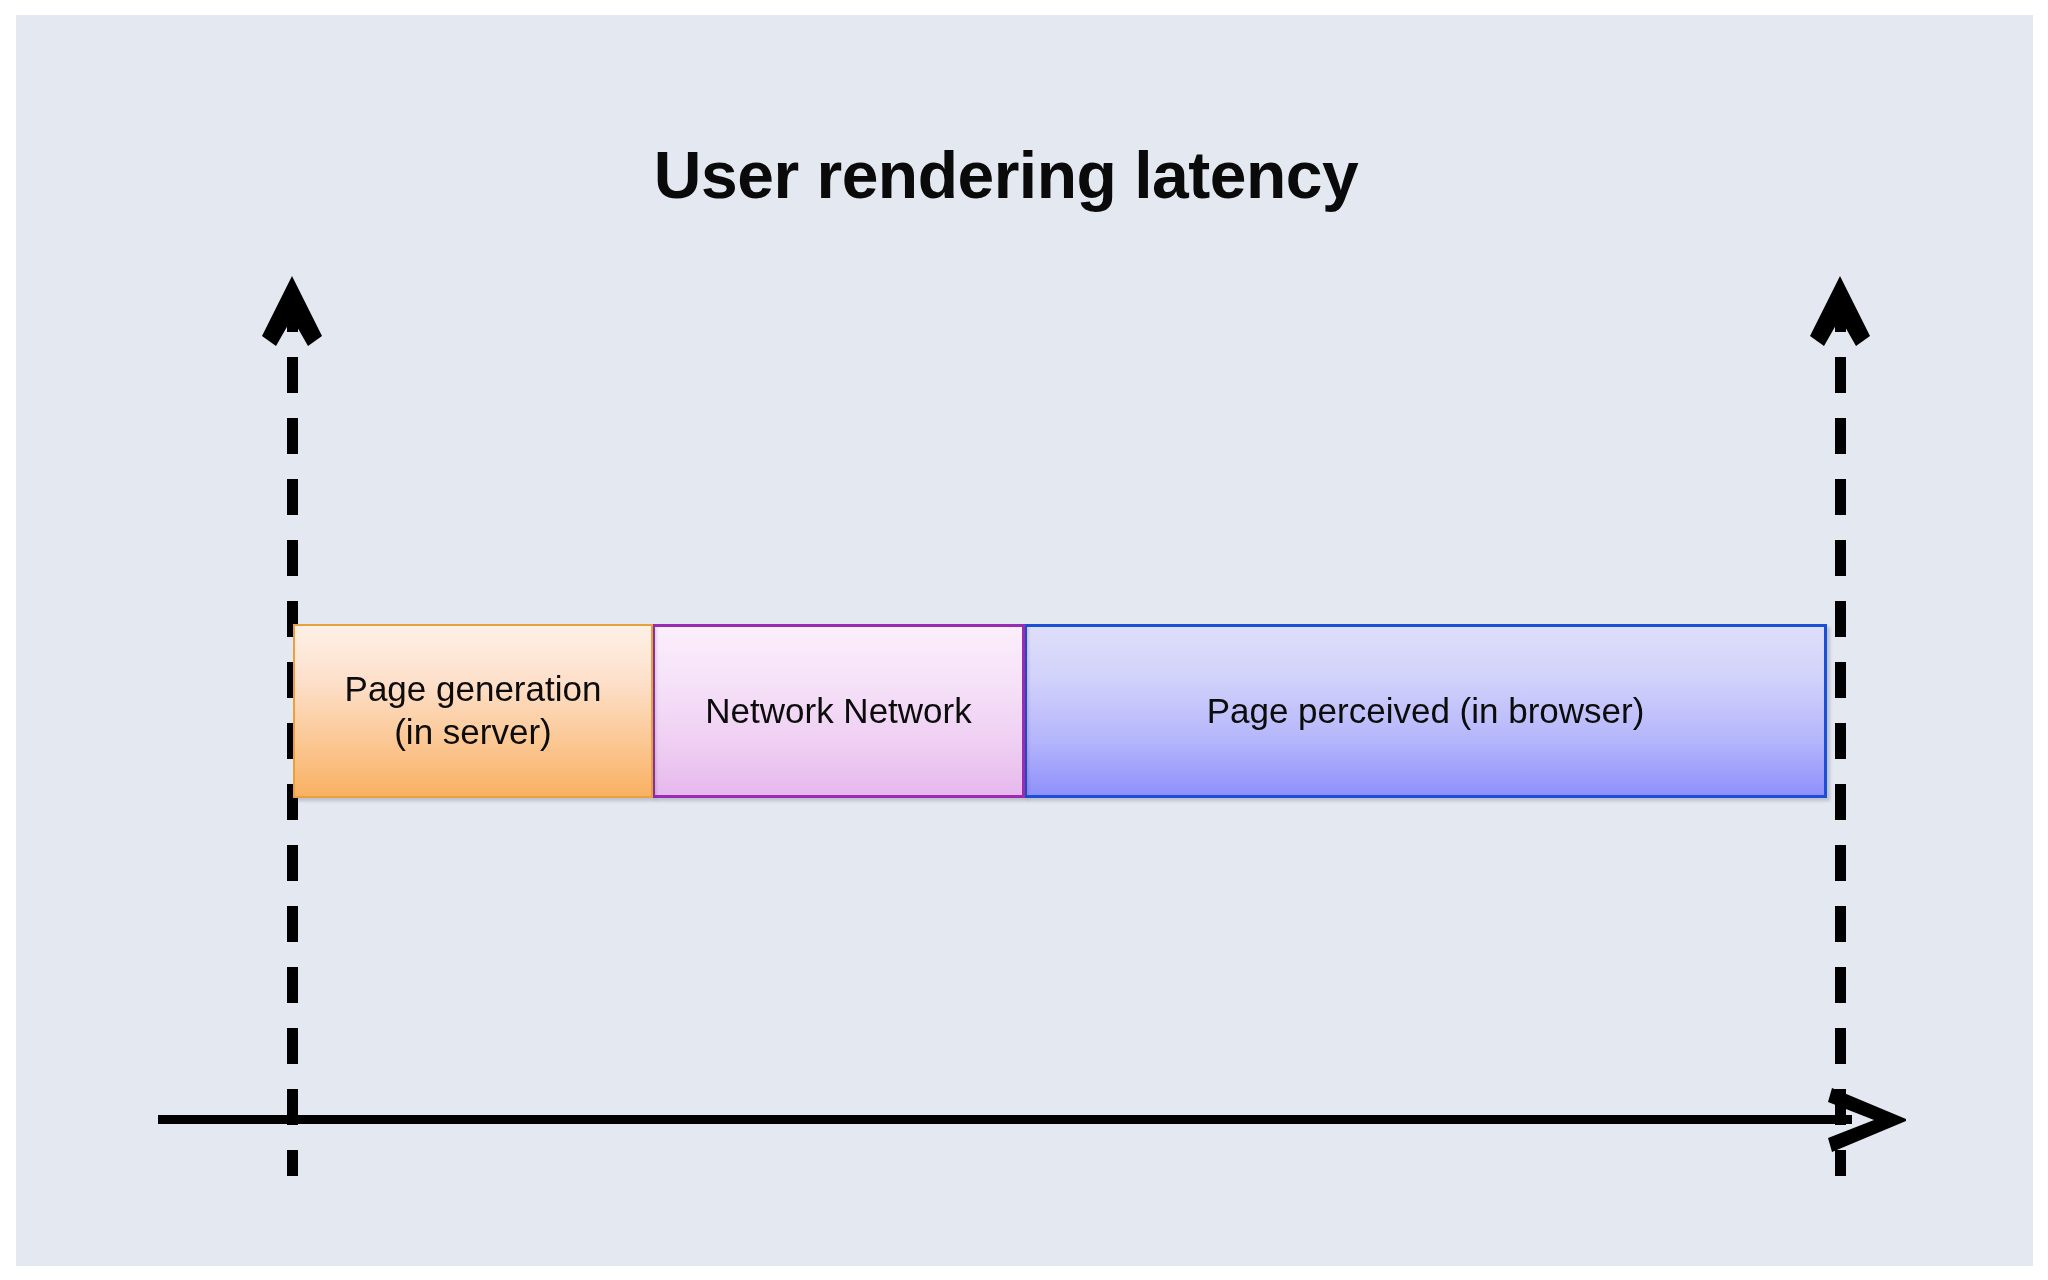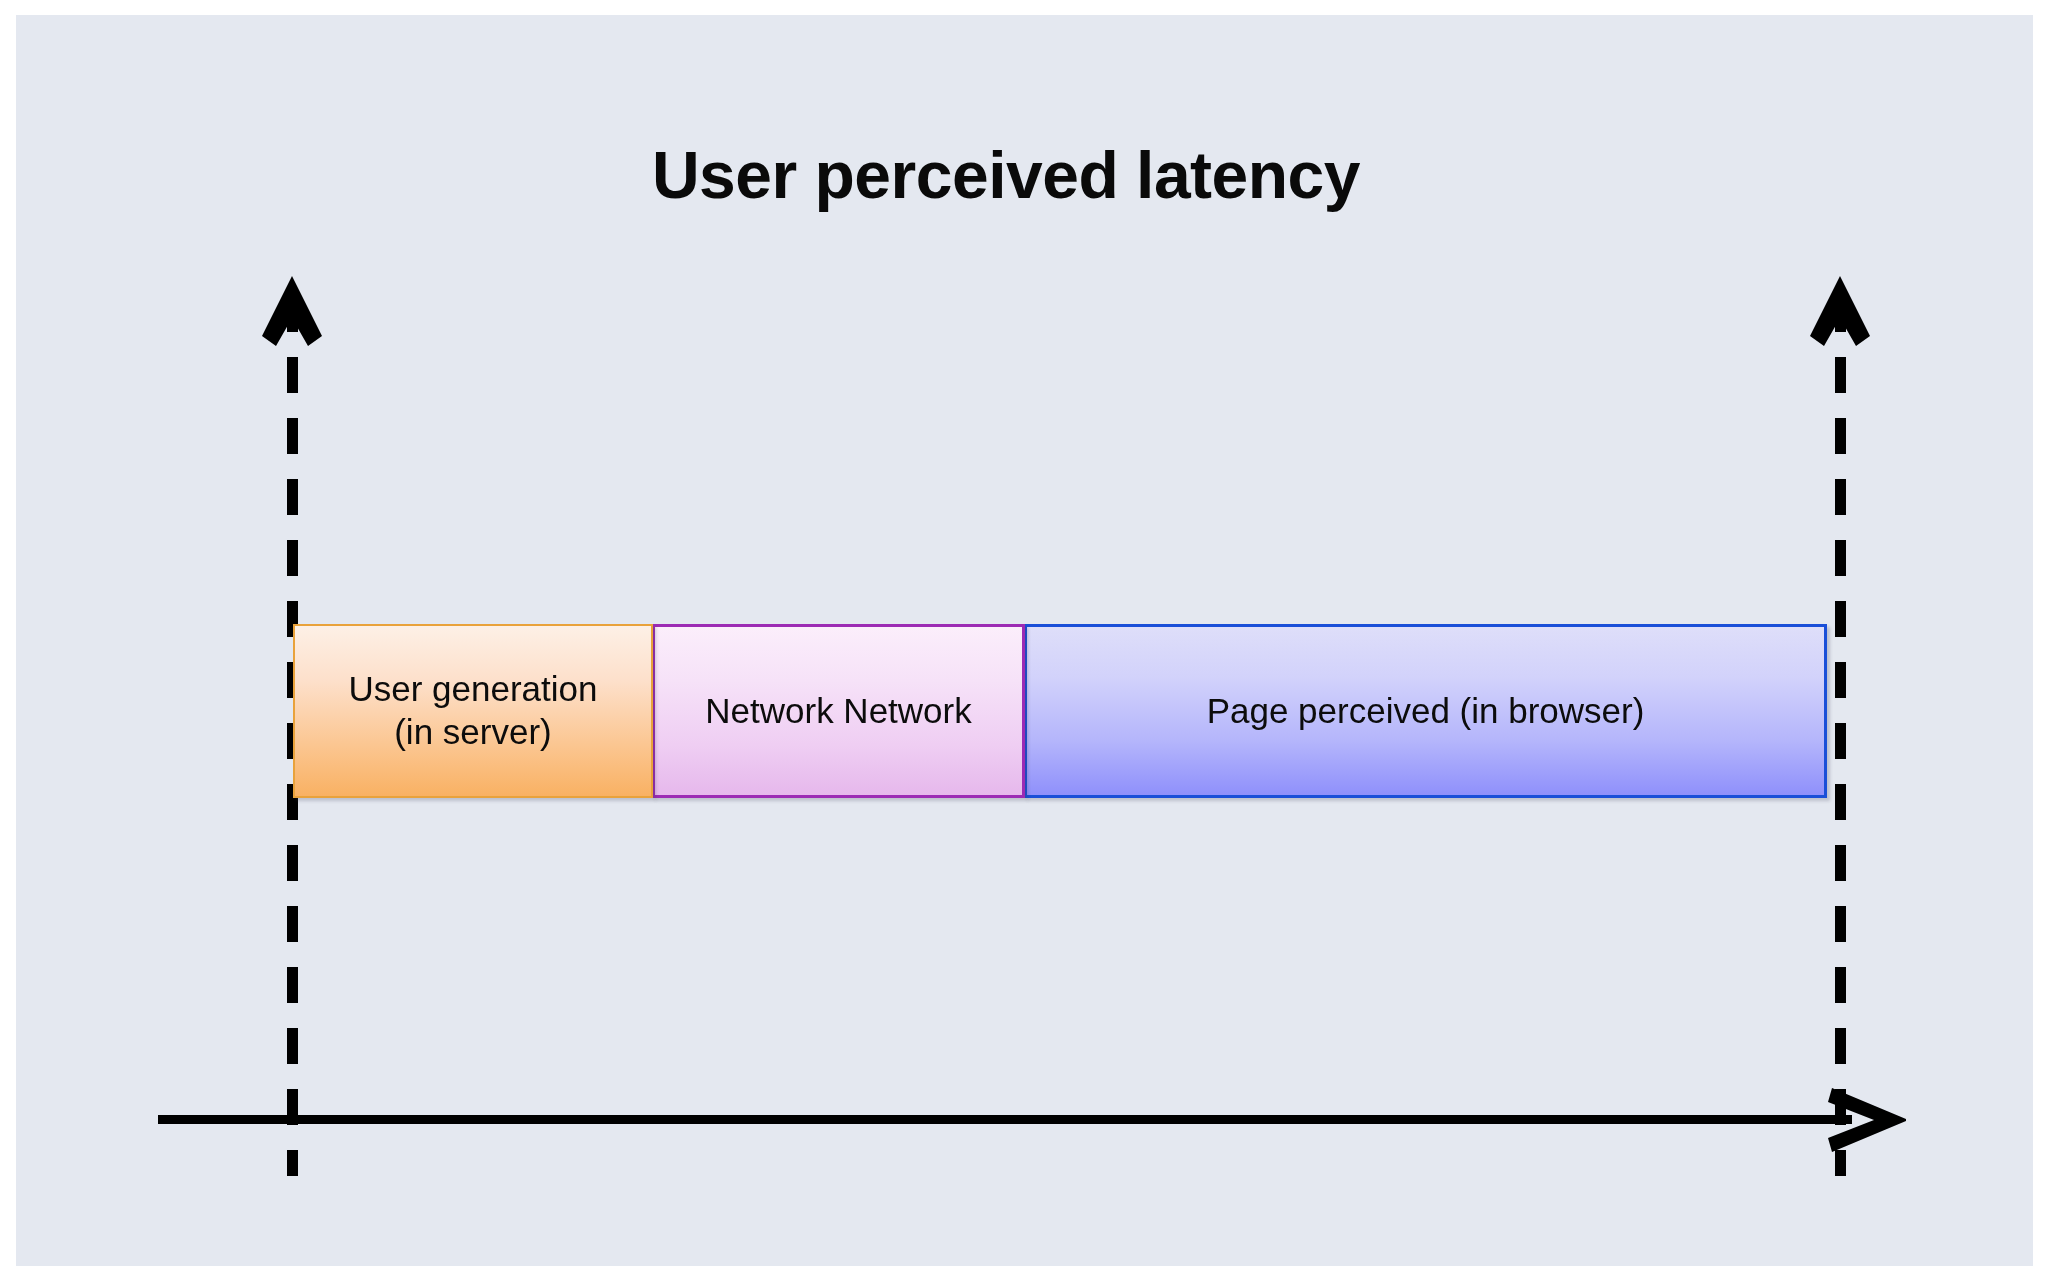--- a/index.html
+++ b/index.html
@@ -140,21 +140,21 @@
     z-index: 1;
   }
 </style>
 </head>
 <body>
 
 <div id="canvas">
 
   <div id="panel"></div>
 
-  <div id="title"><span id="title-inner">User perceived latency</span></div>
+  <div id="title"><span id="title-inner">User rendering latency</span></div>
 
   <div class="vguide" id="vguide-left"></div>
   <div class="vguide-head" id="vhead-left">
     <svg width="66" height="70" viewBox="0 0 66 70" aria-hidden="true">
       <path d="M33 0 L63 60 L49 70 L33 42 L17 70 L3 60 Z" fill="#000000"></path>
     </svg>
   </div>
 
   <div class="vguide" id="vguide-right"></div>
   <div class="vguide-head" id="vhead-right">
@@ -166,21 +166,21 @@
   <div id="haxis-line"></div>
   <div id="haxis-head">
     <svg width="78" height="64" viewBox="0 0 78 64" aria-hidden="true">
       <path d="M4 0 L78 31 L78 33 L4 64 L0 50 L46 32 L0 14 Z" fill="#000000"></path>
     </svg>
   </div>
 
   <div id="bar">
 
     <div class="seg" id="seg-server">
-      <span>User generation
+      <span>Page generation
 (in server)</span>
     </div>
 
     <div class="seg" id="seg-network">
       <span>Network Network</span>
     </div>
 
     <div class="seg" id="seg-render">
       <span>Page perceived (in browser)</span>
     </div>

